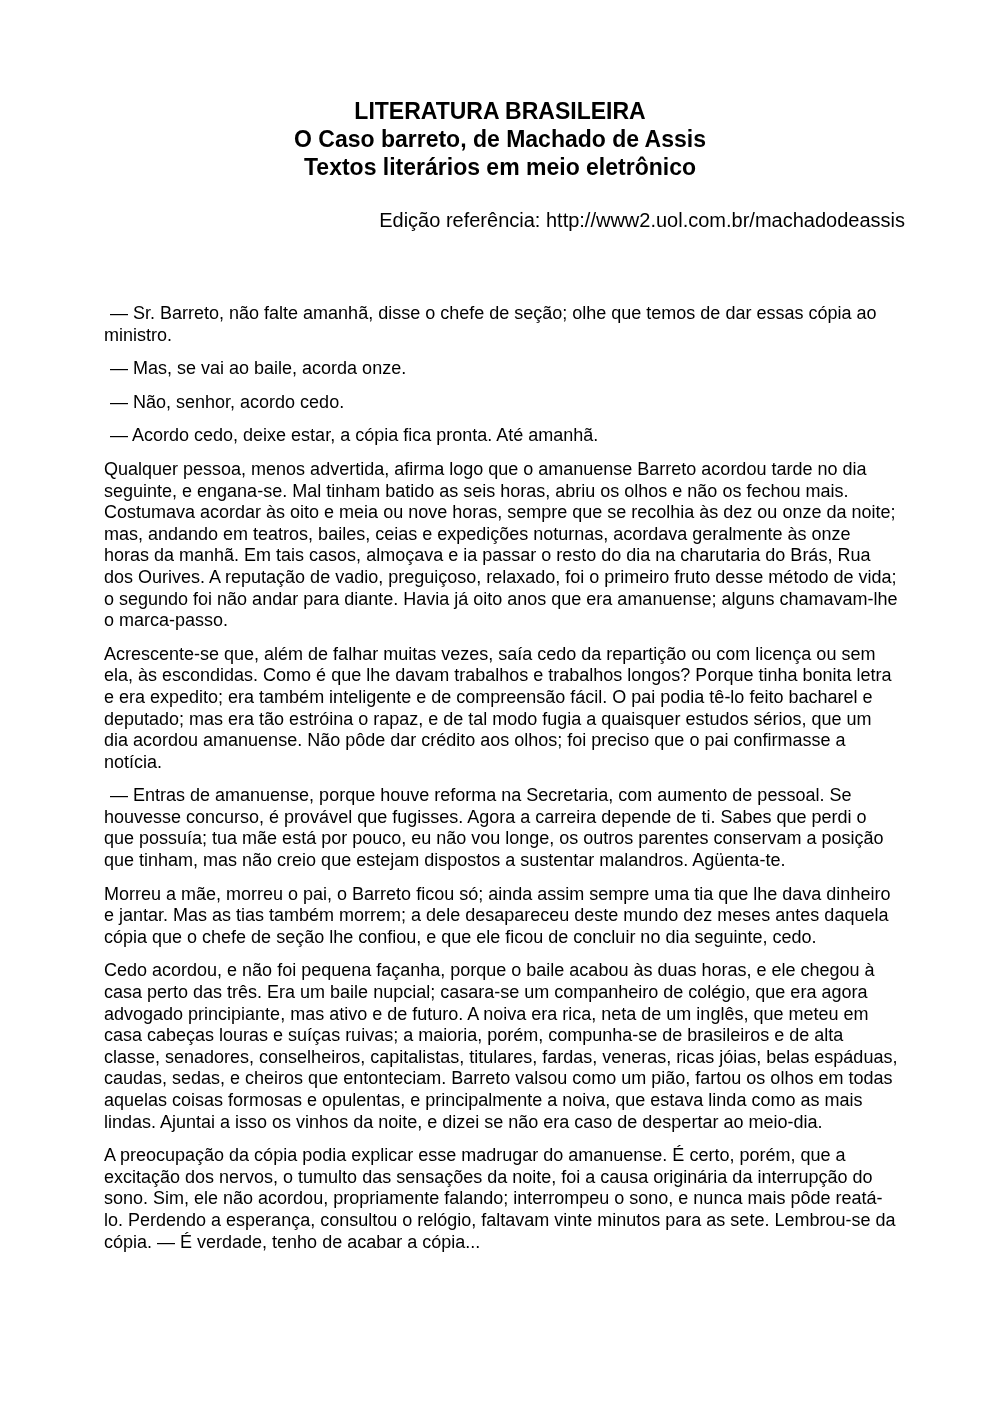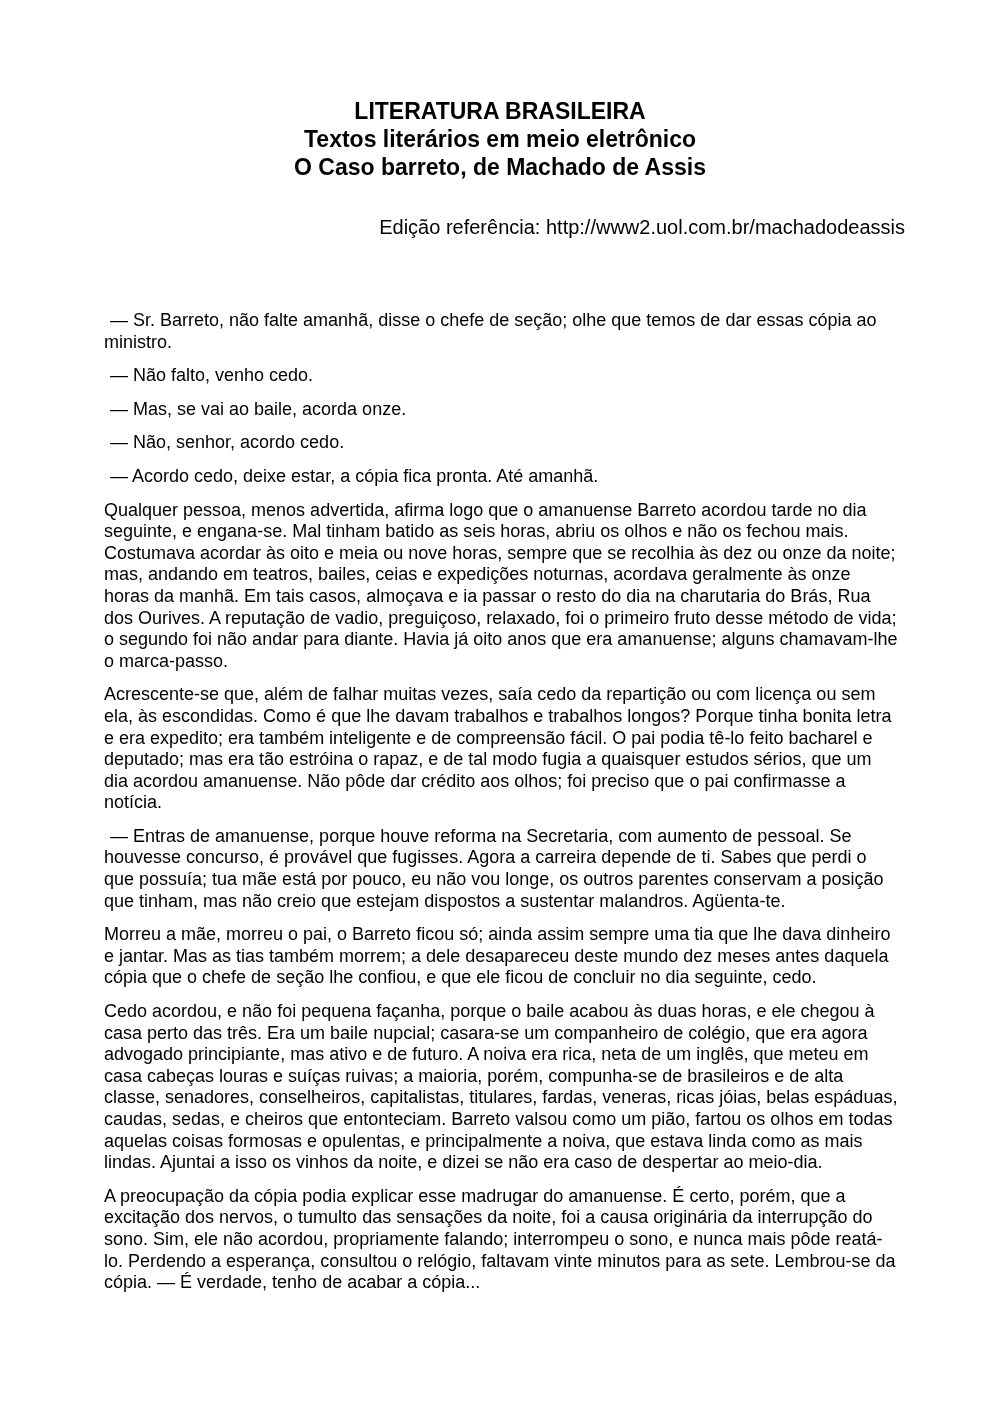--- a/index.html
+++ b/index.html
@@ -19,21 +19,21 @@
   .title-block {
     padding-top: 97px;
     margin-left: 92px;
     width: 816px;
     text-align: center;
     font-size: 23px;
     font-weight: 700;
     line-height: 28px;
   }
   .ref-block {
-    margin-top: 32px;
+    margin-top: 25px;
     margin-left: 92px;
     width: 813px;
     text-align: right;
     font-size: 20px;
     font-weight: 400;
     line-height: 29px;
   }
   .story {
     margin-top: 68px;
     margin-left: 92px;
@@ -50,31 +50,30 @@
     text-indent: 6px;
   }
 </style>
 </head>
 <body>
 
 <div class="page">
 
   <div class="title-block">
     <div>LITERATURA BRASILEIRA</div>
+    <div>O Caso barreto, de Machado de Assis</div>
     <div>Textos literários em meio eletrônico</div>
-    <div>O Caso barreto, de Machado de Assis</div>
   </div>
 
   <div class="ref-block">
     <div>Edição referência: http://www2.uol.com.br/machadodeassis</div>
   </div>
 
   <div class="story">
     <p class="dialog">— Sr. Barreto, não falte amanhã, disse o chefe de seção; olhe que temos de dar essas cópia ao ministro.</p>
-    <p class="dialog">— Não falto, venho cedo.</p>
     <p class="dialog">— Mas, se vai ao baile, acorda onze.</p>
     <p class="dialog">— Não, senhor, acordo cedo.</p>
     <p class="dialog">— Acordo cedo, deixe estar, a cópia fica pronta. Até amanhã.</p>
     <p>Qualquer pessoa, menos advertida, afirma logo que o amanuense Barreto acordou tarde no dia seguinte, e engana-se. Mal tinham batido as seis horas, abriu os olhos e não os fechou mais. Costumava acordar às oito e meia ou nove horas, sempre que se recolhia às dez ou onze da noite; mas, andando em teatros, bailes, ceias e expedições noturnas, acordava geralmente às onze horas da manhã. Em tais casos, almoçava e ia passar o resto do dia na charutaria do Brás, Rua dos Ourives. A reputação de vadio, preguiçoso, relaxado, foi o primeiro fruto desse método de vida; o segundo foi não andar para diante. Havia já oito anos que era amanuense; alguns chamavam-lhe o marca-passo.</p>
     <p>Acrescente-se que, além de falhar muitas vezes, saía cedo da repartição ou com licença ou sem ela, às escondidas. Como é que lhe davam trabalhos e trabalhos longos? Porque tinha bonita letra e era expedito; era também inteligente e de compreensão fácil. O pai podia tê-lo feito bacharel e deputado; mas era tão estróina o rapaz, e de tal modo fugia a quaisquer estudos sérios, que um dia acordou amanuense. Não pôde dar crédito aos olhos; foi preciso que o pai confirmasse a notícia.</p>
     <p class="dialog">— Entras de amanuense, porque houve reforma na Secretaria, com aumento de pessoal. Se houvesse concurso, é provável que fugisses. Agora a carreira depende de ti. Sabes que perdi o que possuía; tua mãe está por pouco, eu não vou longe, os outros parentes conservam a posição que tinham, mas não creio que estejam dispostos a sustentar malandros. Agüenta-te.</p>
     <p>Morreu a mãe, morreu o pai, o Barreto ficou só; ainda assim sempre uma tia que lhe dava dinheiro e jantar. Mas as tias também morrem; a dele desapareceu deste mundo dez meses antes daquela cópia que o chefe de seção lhe confiou, e que ele ficou de concluir no dia seguinte, cedo.</p>
     <p>Cedo acordou, e não foi pequena façanha, porque o baile acabou às duas horas, e ele chegou à casa perto das três. Era um baile nupcial; casara-se um companheiro de colégio, que era agora advogado principiante, mas ativo e de futuro. A noiva era rica, neta de um inglês, que meteu em casa cabeças louras e suíças ruivas; a maioria, porém, compunha-se de brasileiros e de alta classe, senadores, conselheiros, capitalistas, titulares, fardas, veneras, ricas jóias, belas espáduas, caudas, sedas, e cheiros que entonteciam. Barreto valsou como um pião, fartou os olhos em todas aquelas coisas formosas e opulentas, e principalmente a noiva, que estava linda como as mais lindas. Ajuntai a isso os vinhos da noite, e dizei se não era caso de despertar ao meio-dia.</p>
     <p>A preocupação da cópia podia explicar esse madrugar do amanuense. É certo, porém, que a excitação dos nervos, o tumulto das sensações da noite, foi a causa originária da interrupção do sono. Sim, ele não acordou, propriamente falando; interrompeu o sono, e nunca mais pôde reatá-lo. Perdendo a esperança, consultou o relógio, faltavam vinte minutos para as sete. Lembrou-se da cópia. — É verdade, tenho de acabar a cópia...</p>
   </div>

